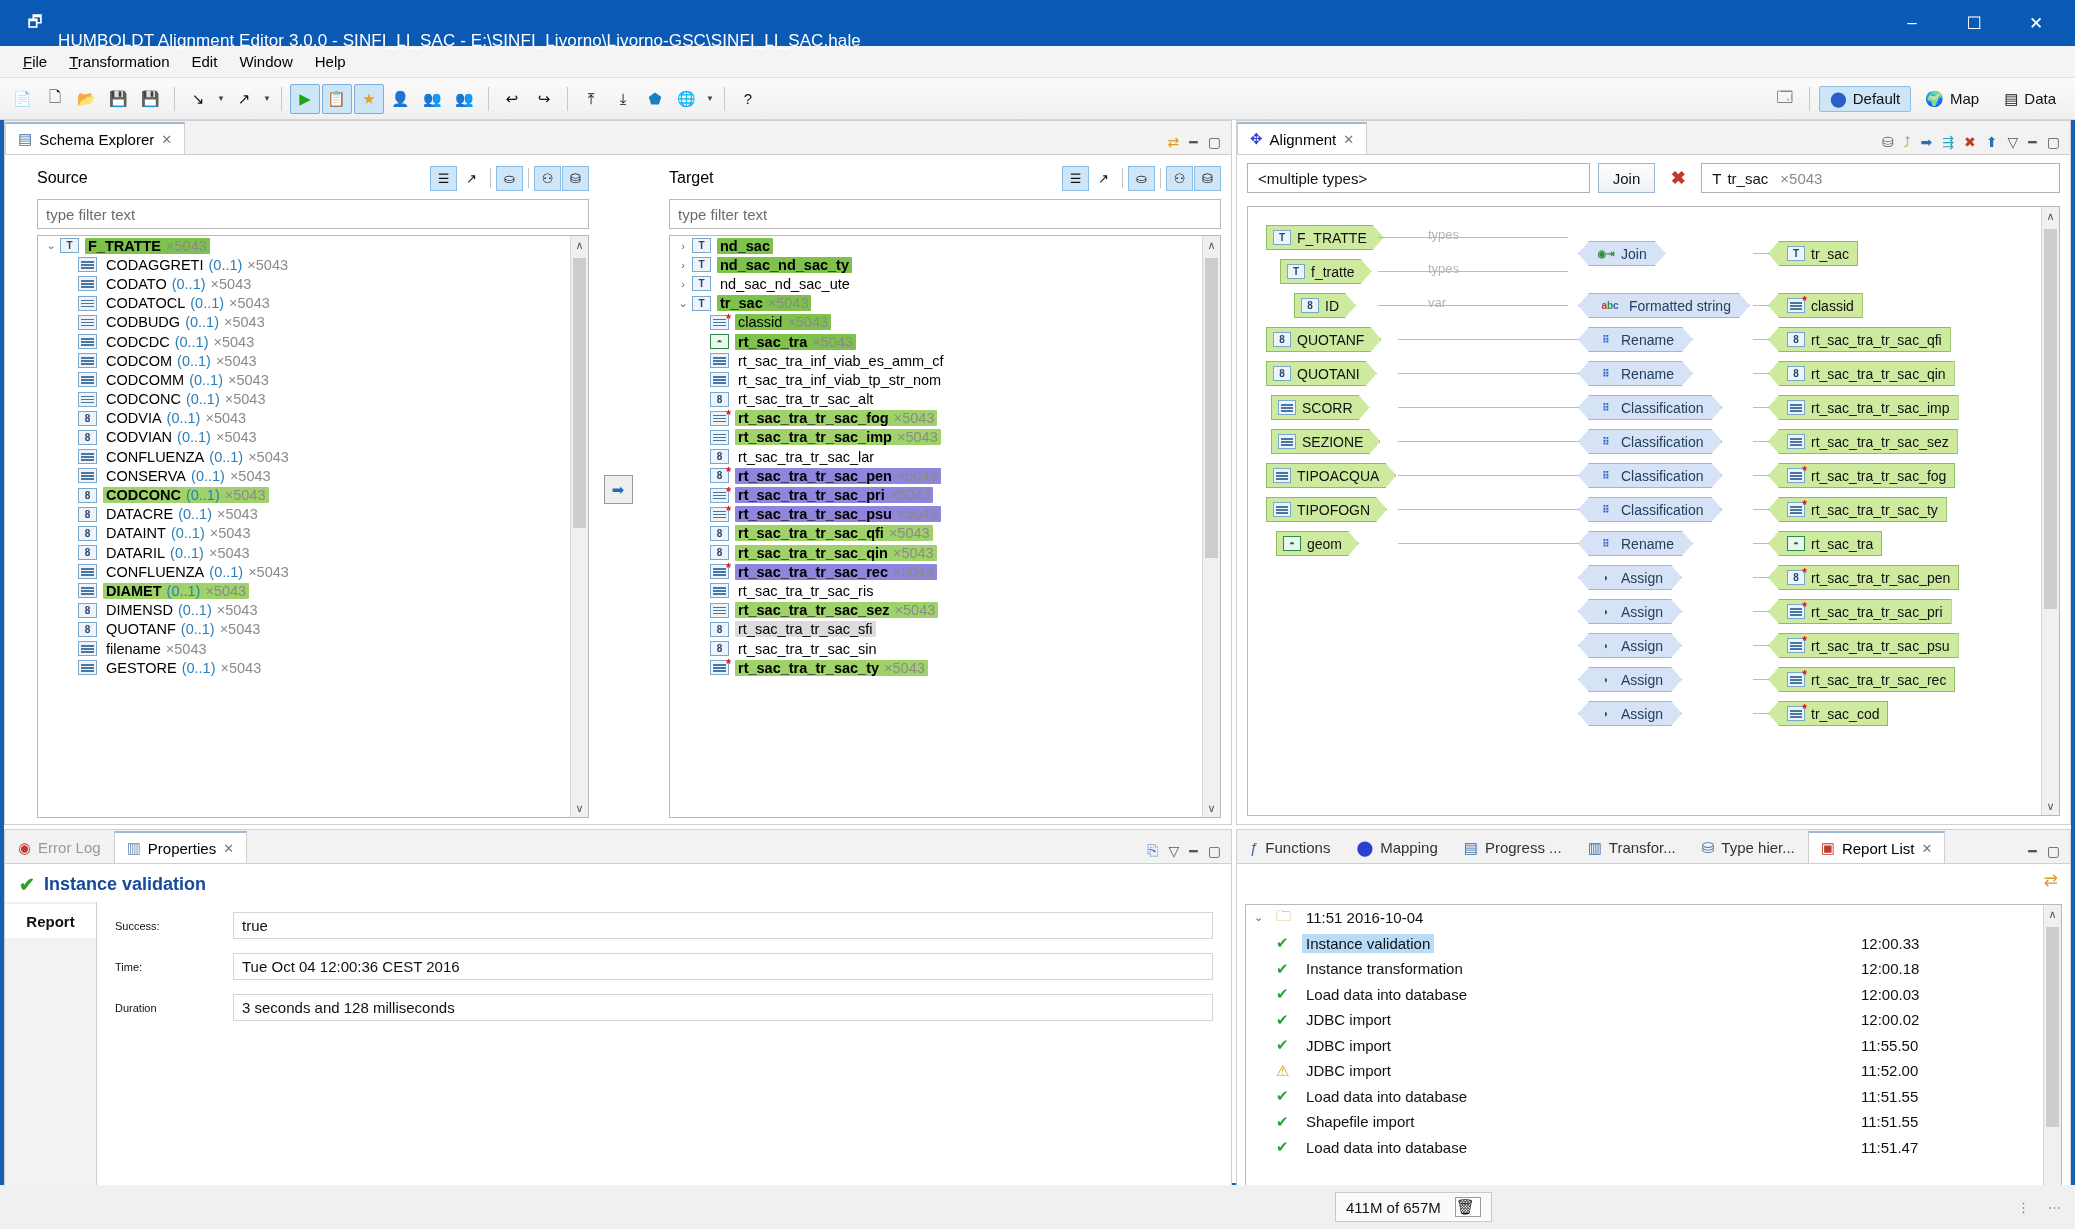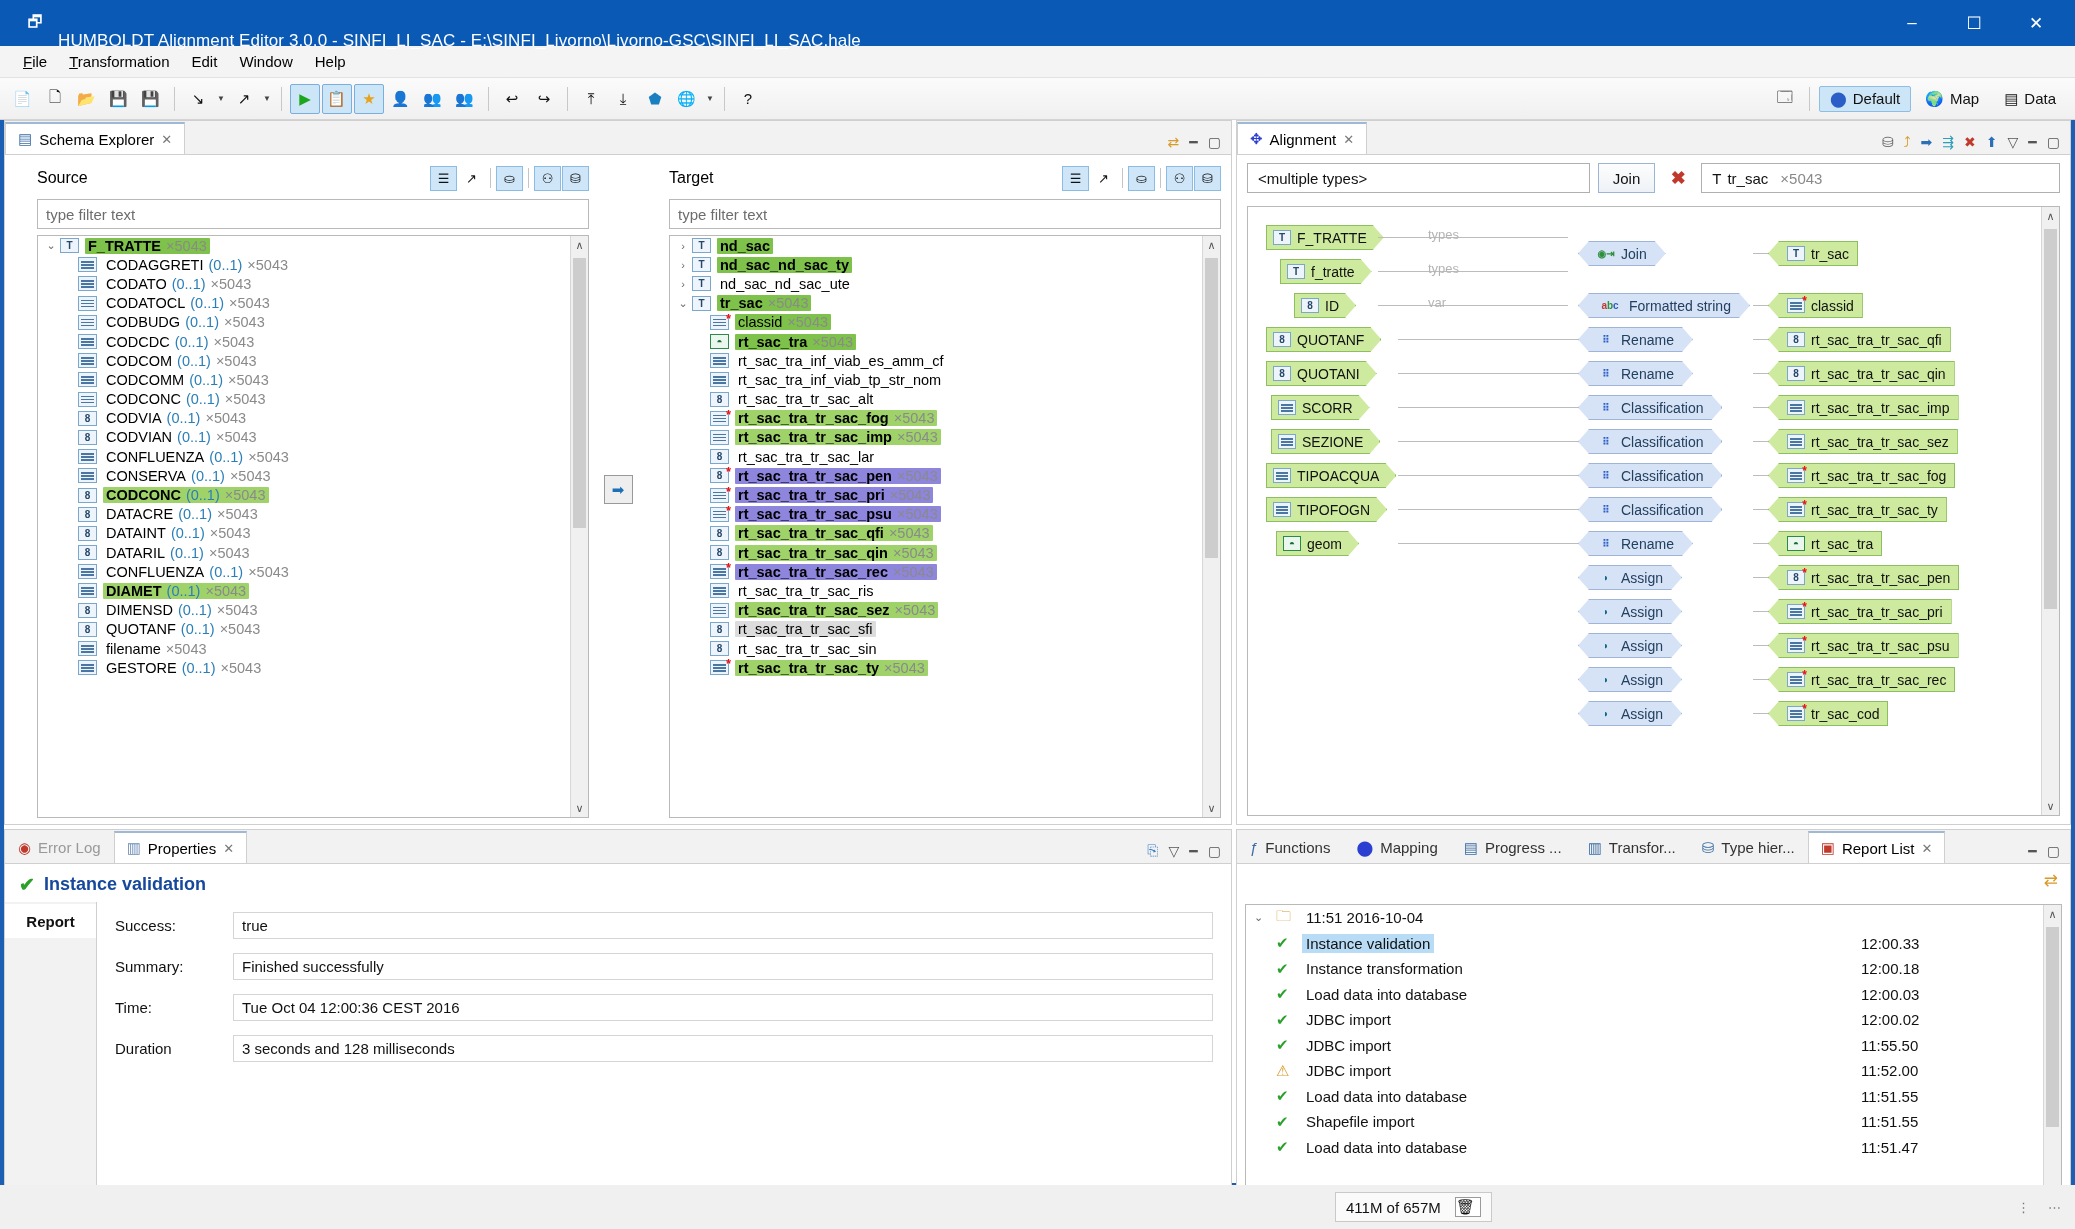--- a/index.html
+++ b/index.html
@@ -158,21 +158,21 @@
   .prop-header { display:flex; align-items:center; gap:9px; padding:9px 14px 6px 14px; }
   .prop-header .chk { color:#2ba02b; font-size:19px; font-weight:bold; }
   .prop-header .ttl { color:#16489c; font-size:18px; font-weight:bold; }
   .prop-body { display:flex; height:calc(100% - 76px); }
   .prop-tabs { width:92px; border-right:1px solid #cfcfcf; background:#f2f2f2;
     padding-top:2px; }
   .prop-tab { height:34px; display:flex; align-items:center; justify-content:center;
     font-size:15px; font-weight:bold; background:#fff; }
   .prop-fields { flex:1; padding:10px 18px 0 18px; }
   .pf-row { display:flex; align-items:center; margin-bottom:14px; }
-  .pf-label { width:118px; font-size:15px; }
+  .pf-label { width:118px; font-size:11px; }
   .pf-value { flex:1; height:27px; background:#fff; border:1px solid #d5d5d5;
     display:flex; align-items:center; padding:0 8px; font-size:15px; }
 
   
   #reportlist { left:1232px; top:709px; right:0; bottom:0; width:835px; height:424px; }
   .rl-tabs { height:34px; background:#f2f2f2; display:flex; align-items:flex-end;
     border-bottom:1px solid #cfcfcf; }
   .rl-toolrow { height:32px; display:flex; align-items:center; justify-content:flex-end;
     padding-right:12px; }
   .rl-body { position:absolute; left:8px; right:8px; top:74px; bottom:8px;
@@ -1013,24 +1013,20 @@
       <div class="prop-body">
         <div class="prop-tabs">
           <div class="prop-tab">Report</div>
         </div>
         <div class="prop-fields" id="prop-fields">
             <div class="pf-row">
               <div class="pf-label">Success:</div>
               <div class="pf-value">true</div>
             </div>
             <div class="pf-row">
-              <div class="pf-label">Summary:</div>
-              <div class="pf-value">Finished successfully</div>
-            </div>
-            <div class="pf-row">
               <div class="pf-label">Time:</div>
               <div class="pf-value">Tue Oct 04 12:00:36 CEST 2016</div>
             </div>
             <div class="pf-row">
               <div class="pf-label">Duration</div>
               <div class="pf-value">3 seconds and 128 milliseconds</div>
             </div>
           </div>
       </div>
     </div>

